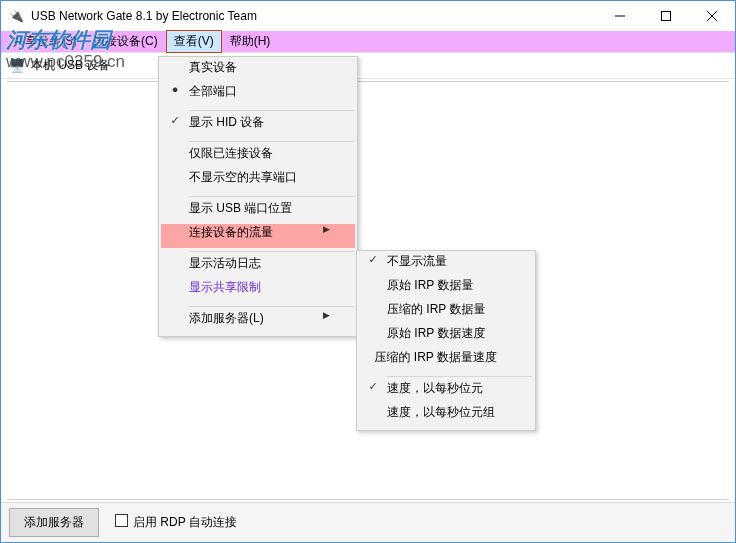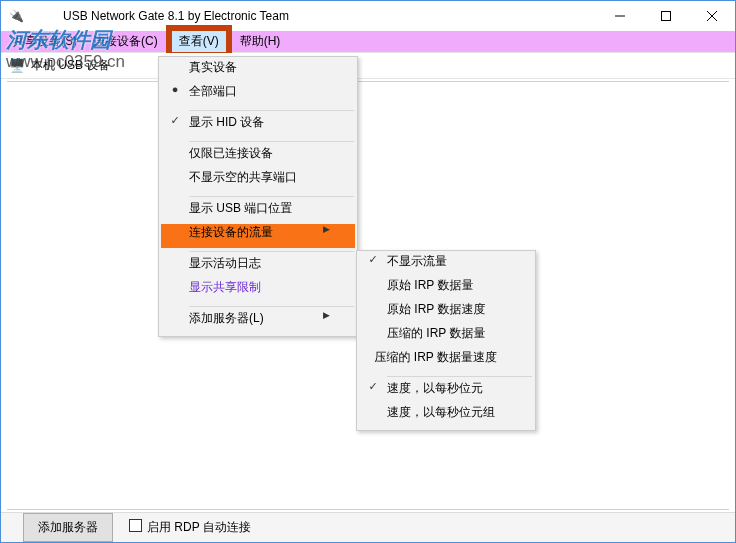--- a/index.html
+++ b/index.html
@@ -3,55 +3,55 @@
 <meta charset="utf-8">
 <style>
 * { box-sizing: border-box; margin: 0; padding: 0; font-family: "Microsoft YaHei", "Segoe UI", sans-serif; font-size: 12px; }
 body { background: #fff; width: 736px; height: 543px; overflow: hidden; position: relative; }
 
 .window { width: 736px; height: 543px; border: 1px solid #4a90d9; display: flex; flex-direction: column; background: #fff; }
 
 
 .titlebar { height: 30px; display: flex; align-items: center; padding: 0 0 0 8px; background: #fff; }
 .titlebar .app-icon { width: 16px; height: 16px; margin-right: 6px; display:inline-flex; align-items:center; justify-content:center; color:#6e6e6e; font-size:12px; }
-.titlebar .title { color: #000; flex: 1; font-size: 12px; margin-left: 32px; }
+.titlebar .title { color: #000; flex: 1; font-size: 12px; }
 .titlebar .win-btn { width: 46px; height: 30px; display: flex; align-items: center; justify-content: center; color: #000; }
 
 
 .watermark { position: absolute; top: 26px; left: 6px; pointer-events: none; opacity: 0.85; z-index: 5; }
 .watermark .line1 { font-size: 21px; font-weight: bold; color: #1a74c4; font-style: italic; text-shadow: 0 0 2px #fff, 0 0 2px #fff; }
 .watermark .line2 { font-size: 17px; color: #444; margin-top: -2px; white-space: nowrap; }
 
 
 .menubar { height: 22px; display: flex; align-items: center; padding: 0 4px; background: #f0abfc; border-bottom: 1px solid #e5e5e5; }
 .menubar .menu-item { padding: 3px 8px; cursor: default; }
-.menubar .menu-item.active { background: #cce8ff; border: 6px solid #c2410c; padding: 2px 7px; }
+.menubar .menu-item.active { background: #cce8ff; border: 1px solid #c2410c; padding: 2px 7px; }
 
 
 .toolbar { height: 26px; display: flex; align-items: center; padding: 0 8px; background: #fff; border-bottom: 1px solid #e5e5e5; gap: 6px; }
 .toolbar .tool-icon { width: 16px; height: 16px; display:inline-flex; align-items:center; justify-content:center; font-size: 13px; }
 .toolbar .tool-text { font-size: 12px; }
 
 
 .content { flex: 1; background: #fff; border-top: 1px solid #d0d0d0; border-bottom: 1px solid #d0d0d0; margin: 2px 6px; position: relative; }
 
 
-.bottombar { height: 30px; display: flex; align-items: center; padding: 0 22px; gap: 16px; background: #f5f5f5; border-top: 1px solid #ddd; }
+.bottombar { height: 40px; display: flex; align-items: center; padding: 0 8px; gap: 16px; background: #f5f5f5; border-top: 1px solid #ddd; }
 .btn { background: #e1e1e1; border: 1px solid #adadad; padding: 5px 14px; cursor: default; }
 .checkbox { display: flex; align-items: flex-start; gap: 5px; }
 .checkbox .box { width: 13px; height: 13px; border: 1px solid #333; background: #fff; }
 
 
 .dropdown { position: absolute; background: #f2f2f2; border: 1px solid #cccccc; box-shadow: 2px 2px 4px rgba(0,0,0,0.2); z-index: 100; padding: 2px; }
 .dropdown .ditem { display: flex; align-items: flex-start; height: 24px; padding: 0 20px 0 0; white-space: nowrap; cursor: default; }
 .dropdown .ditem .check-col { width: 28px; display: flex; justify-content: center; color: #333; font-size: 11px; }
 .dropdown .ditem .label { flex: 1; padding-right: 16px; }
 .dropdown .ditem .arrow { width: 12px; color: #333; font-size: 9px; }
 .dropdown .ditem.disabled .label { color: #6d28d9; }
-.dropdown .ditem.highlighted { background: #f97316; }
+.dropdown .ditem.highlighted { background: #fca5a5; }
 .dropdown .dsep { height: 1px; background: #d7d7d7; margin: 3px 1px 3px 28px; }
 
 .submenu1 { top: 56px; left: 158px; width: 200px; }
 .submenu2 { top: 250px; left: 356px; width: 180px; }
 
 </style>
 </head>
 <body>
 
 <div class="window">
@@ -160,25 +160,25 @@
     <div class="ditem">
       <span class="check-col">✓</span>
       <span class="label">不显示流量</span>
     </div>
     <div class="ditem">
       <span class="check-col"></span>
       <span class="label">原始 IRP 数据量</span>
     </div>
     <div class="ditem">
       <span class="check-col"></span>
-      <span class="label">原始 IRP 数据速度</span>
+      <span class="label">压缩的 IRP 数据量</span>
     </div>
     <div class="ditem">
       <span class="check-col"></span>
-      <span class="label">压缩的 IRP 数据量</span>
+      <span class="label">原始 IRP 数据速度</span>
     </div>
     <div class="ditem">
       <span class="check-col"></span>
       <span class="label">压缩的 IRP 数据量速度</span>
     </div>
     <div class="dsep"></div>
     <div class="ditem">
       <span class="check-col">✓</span>
       <span class="label">速度，以每秒位元</span>
     </div>

